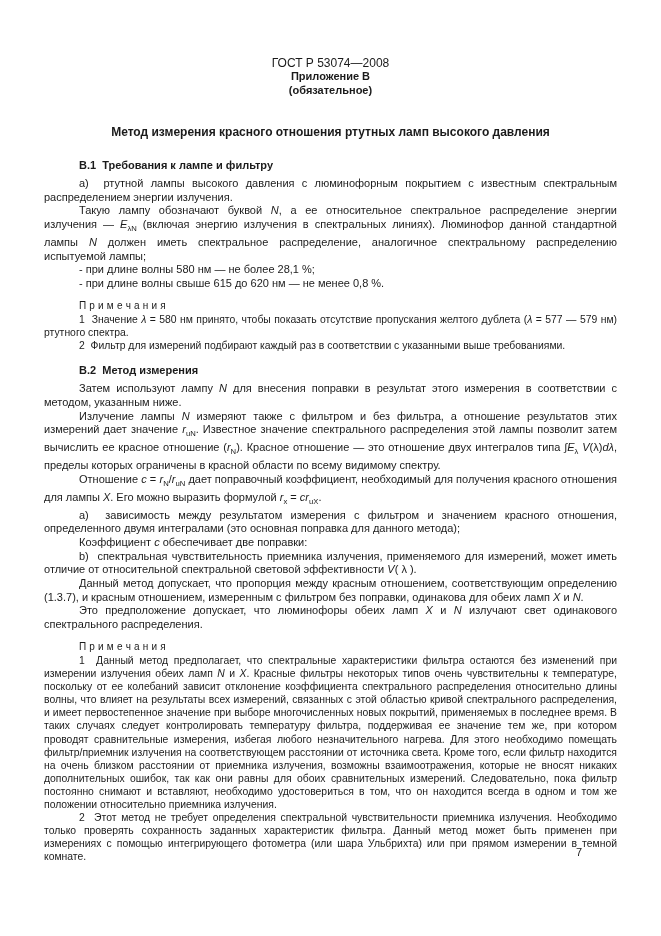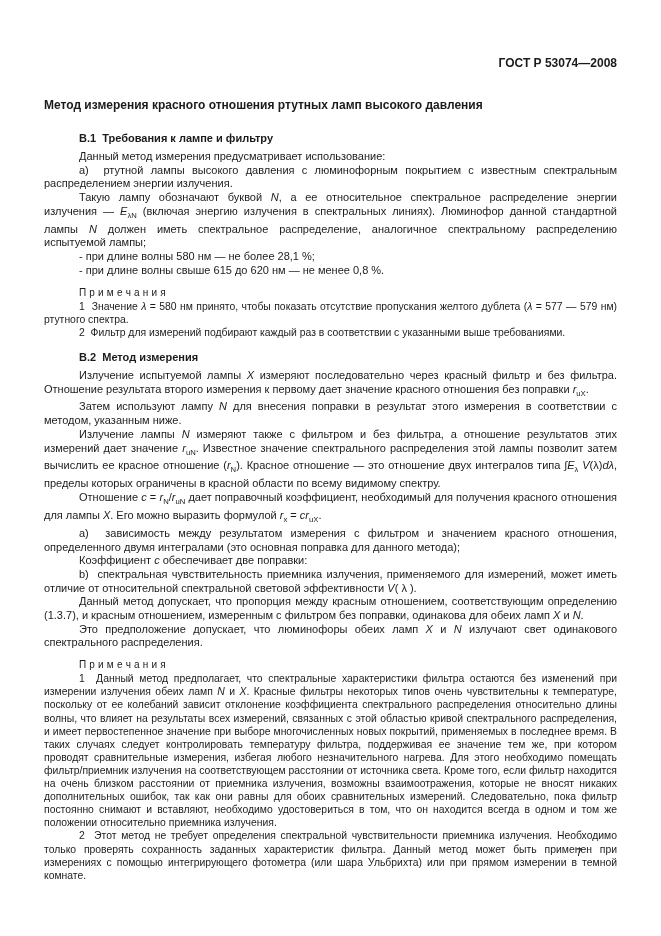--- a/index.html
+++ b/index.html
@@ -7,34 +7,34 @@
     position: relative;
     width: 661px; height: 936px;
     background: #ffffff;
     box-sizing: border-box;
     padding: 56px 44px 0 44px;
     font-family: "Liberation Sans", sans-serif;
     color: #1b1b1b;
     overflow: hidden;
   }
   .doc-header {
-    text-align: right;
-    font-weight: bold;
+    text-align: center;
+    font-weight: normal;
     font-size: 12px;
     line-height: 14px;
   }
   .annex {
     text-align: center;
     font-weight: bold;
     font-size: 11px;
     line-height: 13.5px;
     margin-bottom: 28px;
   }
   .doc-title {
-    text-align: left;
+    text-align: center;
     font-weight: bold;
     font-size: 12px;
     line-height: 14px;
     margin-bottom: 19px;
   }
   .sec-heading {
     font-weight: bold;
     font-size: 11px;
     line-height: 14px;
     text-indent: 35px;
@@ -68,36 +68,36 @@
     line-height: 13px;
   }
 </style>
 </head>
 <body>
 
 <div class="page">
   <div class="doc-header">ГОСТ Р 53074—2008</div>
 
   <div class="annex">
+    <div>Приложение В</div>
+    <div>(обязательное)</div>
   </div>
 
   <div class="doc-title">Метод измерения красного отношения ртутных ламп высокого давления</div>
 
   <main>
       <div class="sec-heading">В.1&nbsp; Требования к лампе и фильтру</div>
-      <p class="para">Данный метод измерения предусматривает использование:</p>
       <p class="para">a)&nbsp; ртутной лампы высокого давления с люминофорным покрытием с известным спектральным распределением энергии излучения.</p>
       <p class="para">Такую лампу обозначают буквой <span class="seg-i">N</span>, а ее относительное спектральное распределение энергии излучения — <span class="seg-i">E</span><sub class="seg-s">λN</sub> (включая энергию излучения в спектральных линиях). Люминофор данной стандартной лампы <span class="seg-i">N</span> должен иметь спектральное распределение, аналогичное спектральному распределению испытуемой лампы;</p>
       <p class="para">- при длине волны 580 нм — не более 28,1 %;</p>
       <p class="para">- при длине волны свыше 615 до 620 нм — не менее 0,8 %.</p>
       <p class="note-head">П р и м е ч а н и я</p>
       <p class="para note">1&nbsp; Значение <span class="seg-i">λ</span> = 580 нм принято, чтобы показать отсутствие пропускания желтого дублета (<span class="seg-i">λ</span> = 577 — 579 нм) ртутного спектра.</p>
       <p class="para note">2&nbsp; Фильтр для измерений подбирают каждый раз в соответствии с указанными выше требованиями.</p>
       <div class="sec-heading">В.2&nbsp; Метод измерения</div>
-      <p class="para">Излучение испытуемой лампы <span class="seg-i">X</span> измеряют последовательно через красный фильтр и без фильтра. Отношение результата второго измерения к первому дает значение красного отношения без поправки <span class="seg-i">r</span><sub class="seg-s">uX</sub>.</p>
       <p class="para">Затем используют лампу <span class="seg-i">N</span> для внесения поправки в результат этого измерения в соответствии с методом, указанным ниже.</p>
       <p class="para">Излучение лампы <span class="seg-i">N</span> измеряют также с фильтром и без фильтра, а отношение результатов этих измерений дает значение <span class="seg-i">r</span><sub class="seg-s">uN</sub>. Известное значение спектрального распределения этой лампы позволит затем вычислить ее красное отношение (<span class="seg-i">r</span><sub class="seg-s">N</sub>). Красное отношение — это отношение двух интегралов типа ∫<span class="seg-i">E</span><sub class="seg-s">λ</sub> <span class="seg-i">V</span>(λ)<span class="seg-i">dλ</span>, пределы которых ограничены в красной области по всему видимому спектру.</p>
       <p class="para">Отношение <span class="seg-i">c</span> = <span class="seg-i">r</span><sub class="seg-s">N</sub>/<span class="seg-i">r</span><sub class="seg-s">uN</sub> дает поправочный коэффициент, необходимый для получения красного отношения для лампы <span class="seg-i">X</span>. Его можно выразить формулой <span class="seg-i">r</span><sub class="seg-s">x</sub> = <span class="seg-i">cr</span><sub class="seg-s">uX</sub>.</p>
       <p class="para">a)&nbsp; зависимость между результатом измерения с фильтром и значением красного отношения, определенного двумя интегралами (это основная поправка для данного метода);</p>
       <p class="para">Коэффициент <span class="seg-i">c</span> обеспечивает две поправки:</p>
       <p class="para">b)&nbsp; спектральная чувствительность приемника излучения, применяемого для измерений, может иметь отличие от относительной спектральной световой эффективности <span class="seg-i">V</span>( λ ).</p>
       <p class="para">Данный метод допускает, что пропорция между красным отношением, соответствующим определению (1.3.7), и красным отношением, измеренным с фильтром без поправки, одинакова для обеих ламп <span class="seg-i">X</span> и <span class="seg-i">N</span>.</p>
       <p class="para">Это предположение допускает, что люминофоры обеих ламп <span class="seg-i">X</span> и <span class="seg-i">N</span> излучают свет одинакового спектрального распределения.</p>
       <p class="note-head">П р и м е ч а н и я</p>
       <p class="para note">1&nbsp; Данный метод предполагает, что спектральные характеристики фильтра остаются без изменений при измерении излучения обеих ламп <span class="seg-i">N</span> и <span class="seg-i">X</span>. Красные фильтры некоторых типов очень чувствительны к температуре, поскольку от ее колебаний зависит отклонение коэффициента спектрального распределения относительно длины волны, что влияет на результаты всех измерений, связанных с этой областью кривой спектрального распределения, и имеет первостепенное значение при выборе многочисленных новых покрытий, применяемых в последнее время. В таких случаях следует контролировать температуру фильтра, поддерживая ее значение тем же, при котором проводят сравнительные измерения, избегая любого незначительного нагрева. Для этого необходимо помещать фильтр/приемник излучения на соответствующем расстоянии от источника света. Кроме того, если фильтр находится на очень близком расстоянии от приемника излучения, возможны взаимоотражения, которые не вносят никаких дополнительных ошибок, так как они равны для обоих сравнительных измерений. Следовательно, пока фильтр постоянно снимают и вставляют, необходимо удостовериться в том, что он находится всегда в одном и том же положении относительно приемника излучения.</p>

